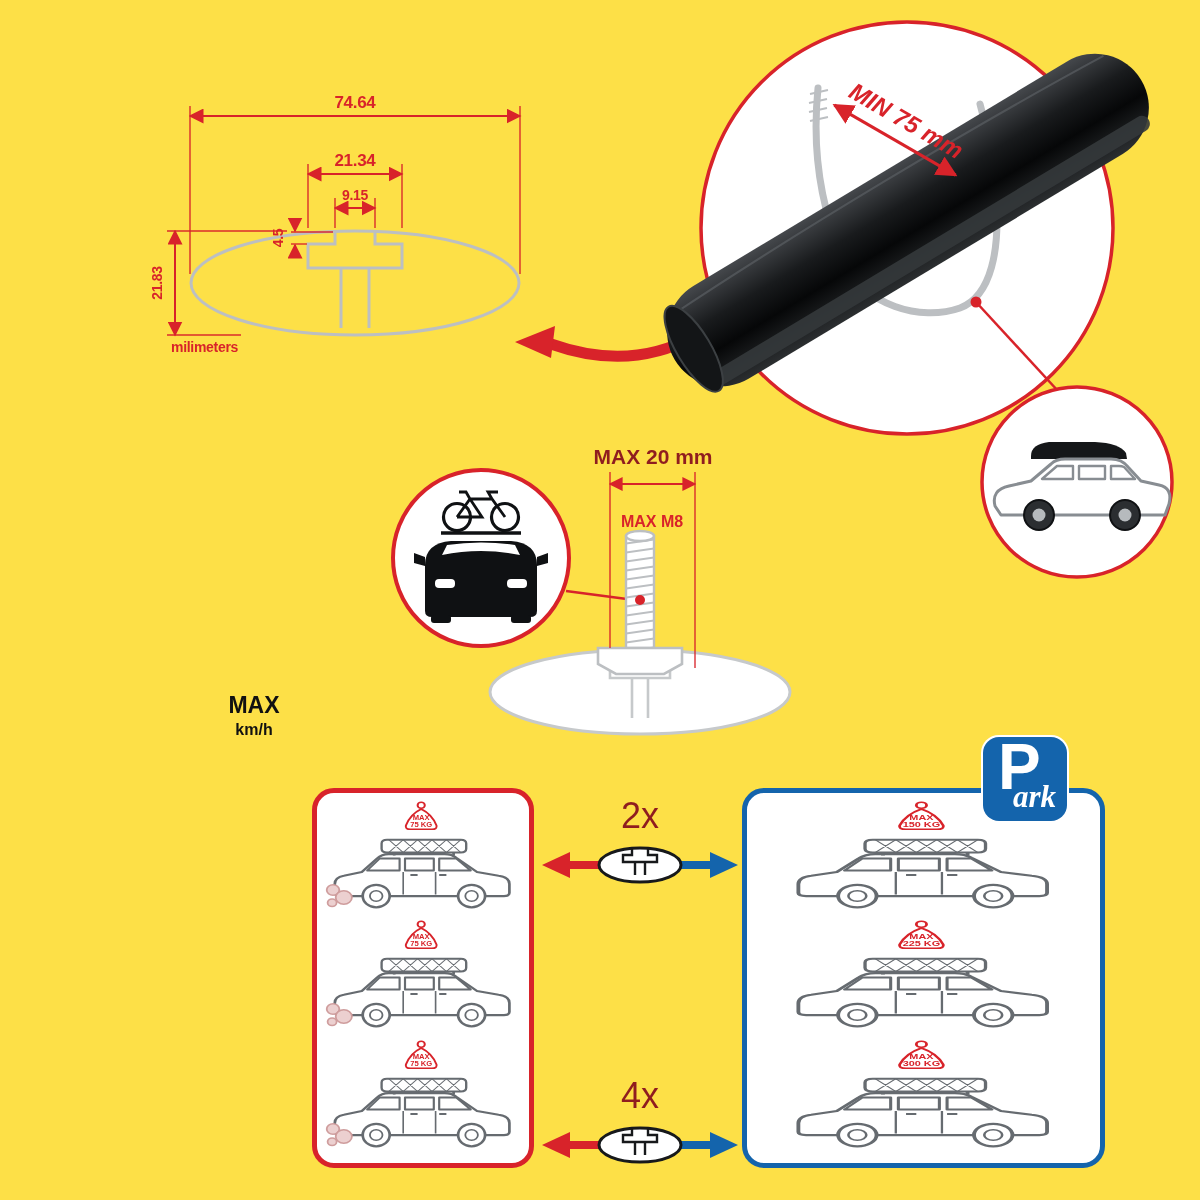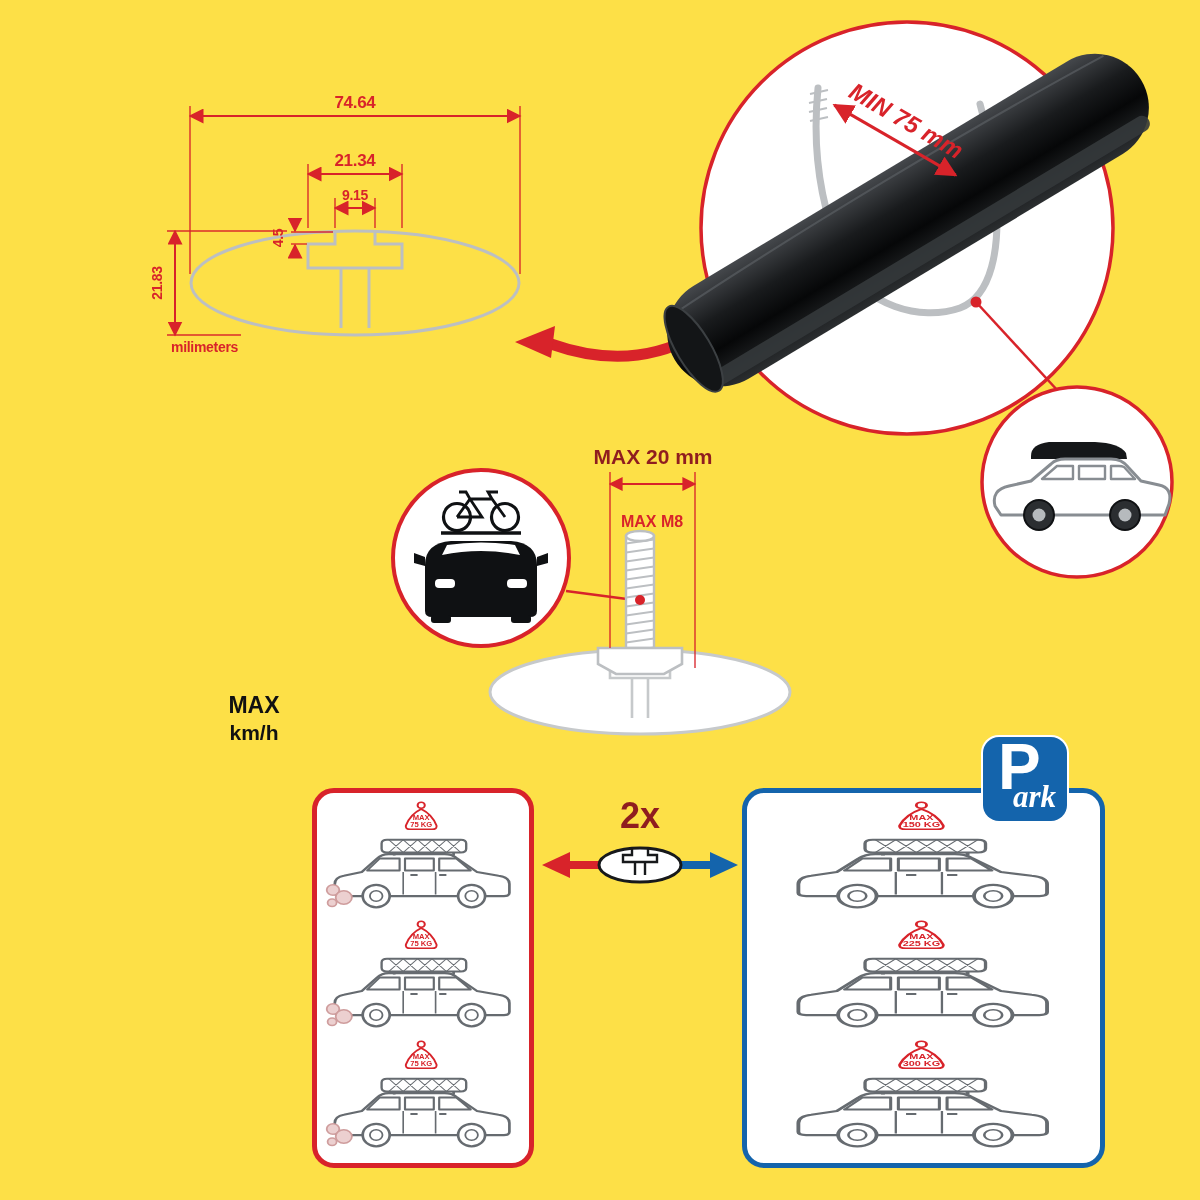--- a/index.html
+++ b/index.html
@@ -20,36 +20,36 @@
   
   .panel{position:absolute;background:#fff;display:flex;flex-direction:column;
          justify-content:space-around;align-items:center;padding:6px 0;box-sizing:border-box;}
   #left-panel{left:312px;top:788px;width:222px;height:380px;border:5px solid #d8232a;border-radius:22px;}
   #right-panel{left:742px;top:788px;width:363px;height:380px;border:5px solid #1464ac;border-radius:22px;}
   .car-row{position:static !important;}
   
   #middle-col{position:absolute;left:536px;top:796px;width:208px;height:372px;display:flex;
               flex-direction:column;justify-content:space-between;}
   .mult-group{display:flex;flex-direction:column;align-items:center;}
-  .mult{font-size:36px;font-weight:700;color:#8f1d1f;line-height:1.1;}
+  .mult{font-size:36px;font-weight:400;color:#8f1d1f;line-height:1.1;}
   .arrowrow{position:static !important;width:204px;height:46px;margin-top:6px;}
   
   #park-sign{position:absolute;left:983px;top:737px;width:84px;height:84px;background:#1464ac;
              border-radius:16px;box-shadow:0 0 0 2px #fff;}
   .park-p{position:absolute;left:15px;top:-7px;color:#fff;font-weight:bold;font-size:64px;
           font-family:"Liberation Sans",sans-serif;}
   .park-ark{position:absolute;left:30px;top:42px;color:#fff;font-weight:bold;font-style:italic;
             font-size:31px;font-family:"Liberation Serif",serif;}
   
   #speed-badge{position:absolute;left:192px;top:692px;width:124px;text-align:center;}
   .spd-title{font-size:23px;font-weight:bold;color:#111;margin-bottom:2px;}
   .spd-circle{width:110px;height:110px;margin:0 auto;}
   .spd-circle svg{position:static !important;width:110px;height:110px;}
   .spd-val{fill:#111;font-weight:bold;font-size:27px;}
-  .spd-unit{font-size:21px;font-weight:bold;color:#111;margin-top:2px;}
+  .spd-unit{font-size:16px;font-weight:bold;color:#111;margin-top:2px;}
 </style>
 </head>
 <body>
 
 <div id="canvas">
 
   <svg width="0" height="0" style="position:absolute">
     <defs>
       <g id="suv">
         <path d="M12 76 Q12 67 22 65 L42 60 L59 42 Q64 36 72 36 L134 36 Q142 36 147 41 L170 60 L194 65 Q206 67 206 76 V88 Q206 92 200 92 H18 Q12 92 12 88 Z" fill="#fff" stroke="#666b70" stroke-width="3" stroke-linejoin="round"></path>
@@ -258,20 +258,32 @@
       <svg class="arrowrow" viewBox="0 0 204 46">
         <polygon points="4,23 32,10 32,36" fill="#d8232a"></polygon>
           <rect x="30" y="19" width="58" height="8" fill="#d8232a"></rect>
         <rect x="116" y="19" width="58" height="8" fill="#1464ac"></rect>
           <polygon points="200,23 172,10 172,36" fill="#1464ac"></polygon>
         <ellipse cx="102" cy="23" rx="41" ry="17" fill="#fff" stroke="#17191b" stroke-width="3"></ellipse>
         <path d="M94 7 V13 H85 V20 H119 V13 H110 V7" fill="none" stroke="#17191b" stroke-width="2.4"></path>
         <path d="M97 20 V33 M107 20 V33" stroke="#17191b" stroke-width="2.4"></path>
       </svg>
     </div>
+    <div class="mult-group">
+      <div class="mult">4x</div>
+      <svg class="arrowrow" viewBox="0 0 204 46">
+        <polygon points="4,23 32,10 32,36" fill="#d8232a"></polygon>
+          <rect x="30" y="19" width="58" height="8" fill="#d8232a"></rect>
+        <rect x="116" y="19" width="58" height="8" fill="#1464ac"></rect>
+          <polygon points="200,23 172,10 172,36" fill="#1464ac"></polygon>
+        <ellipse cx="102" cy="23" rx="41" ry="17" fill="#fff" stroke="#17191b" stroke-width="3"></ellipse>
+        <path d="M94 7 V13 H85 V20 H119 V13 H110 V7" fill="none" stroke="#17191b" stroke-width="2.4"></path>
+        <path d="M97 20 V33 M107 20 V33" stroke="#17191b" stroke-width="2.4"></path>
+      </svg>
+    </div>
   </div>
 
   <div id="right-panel" class="panel">
     <svg class="car-row" width="282" height="117" viewBox="0 0 220 156" preserveAspectRatio="none">
       <use href="#suv" y="36"></use>
       <g>
         <circle class="tagline" cx="108" cy="7" r="4"></circle>
         <path class="tagline" d="M108 12 Q120 19 125 34 Q126 39 120 39 L96 39 Q90 39 91 34 Q96 19 108 12 Z"></path>
         <text class="tagtxt" x="108" y="27" text-anchor="middle">MAX</text>
         <text class="tagtxt" x="108" y="36" text-anchor="middle">150 KG</text>

